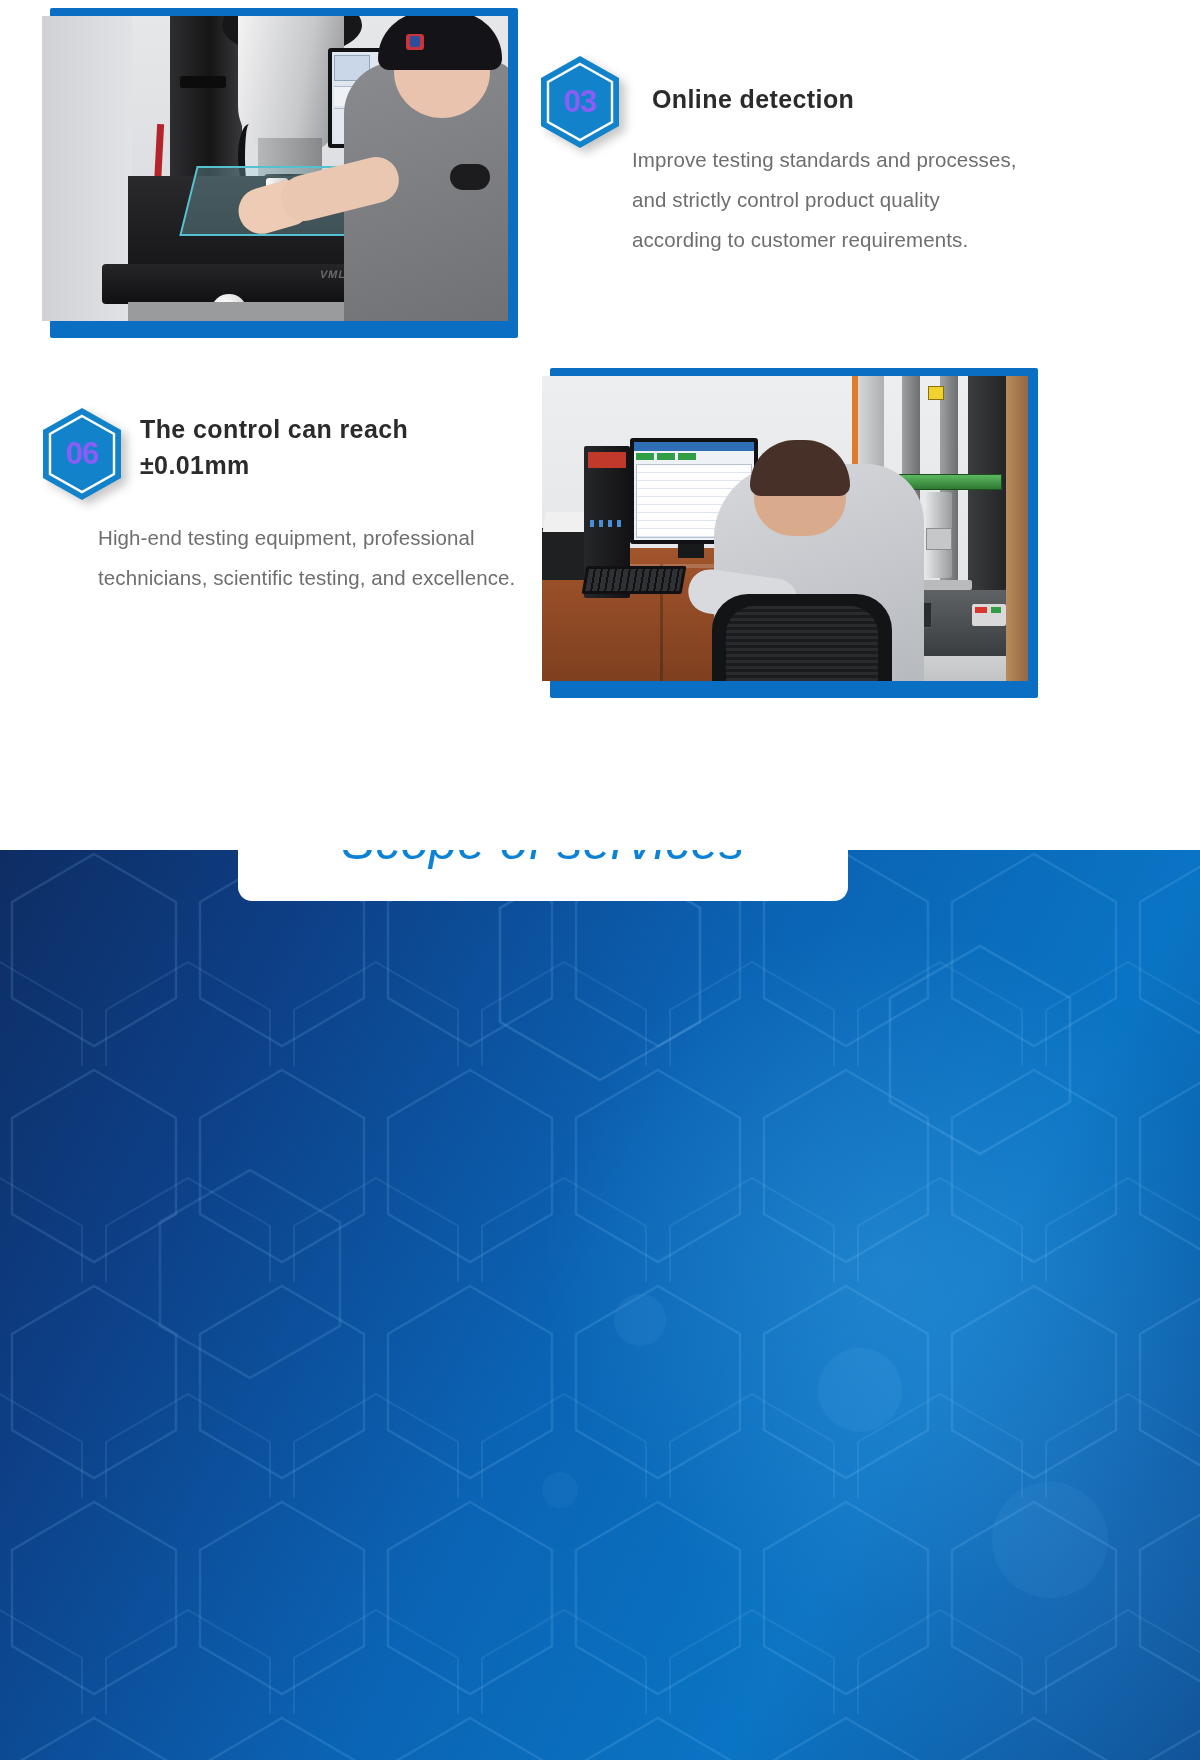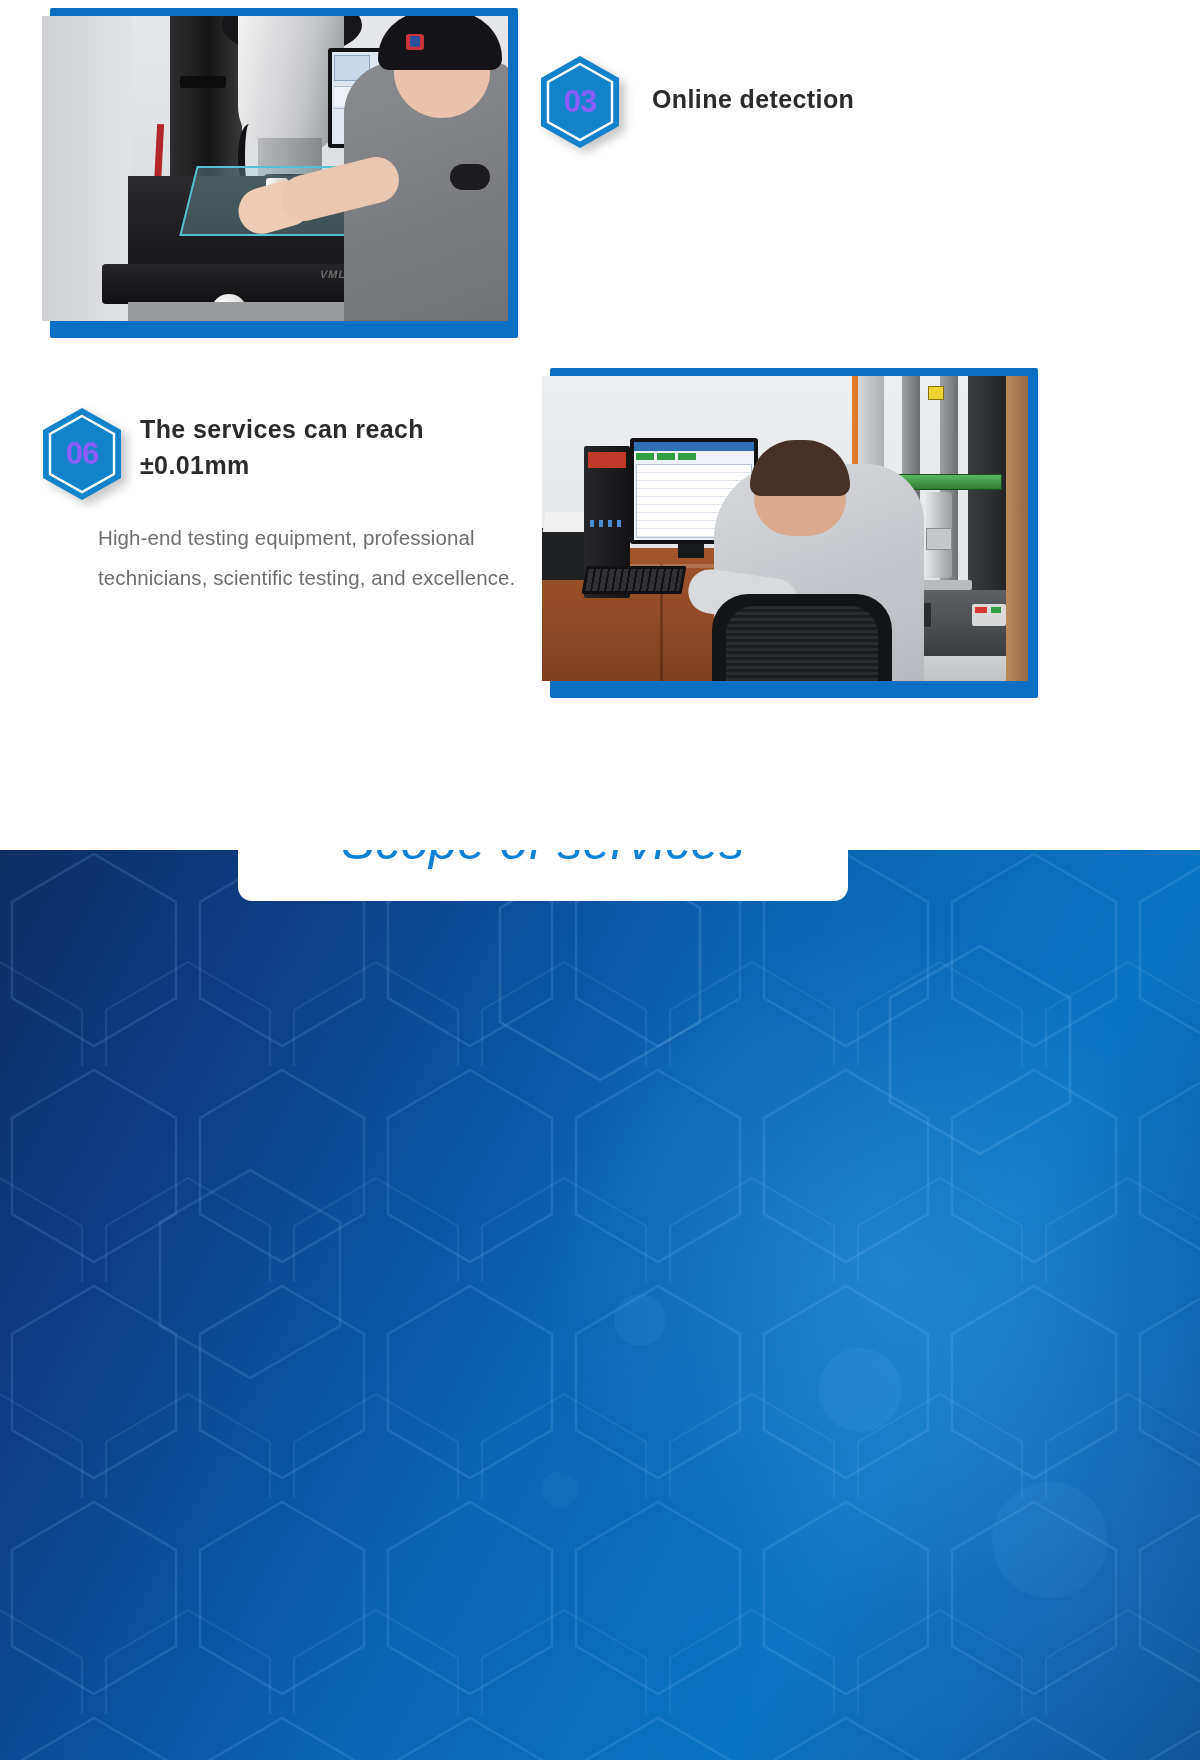--- a/index.html
+++ b/index.html
@@ -247,29 +247,30 @@
     </div>
 
     <div class="badge" style="left:538px; top:54px;">
       <svg viewBox="0 0 84 96">
         <polygon points="42,2 81,24 81,72 42,94 3,72 3,24" fill="#1283cb"></polygon>
         <polygon points="42,10 74,28 74,68 42,86 10,68 10,28" fill="none" stroke="#ffffff" stroke-width="2.4"></polygon>
       </svg>
       <span class="num">03</span>
     </div>
     <div class="feature-title" style="left:652px; top:82px; width:480px;">Online detection</div>
+    <div class="feature-body" style="left:632px; top:140px; width:392px;">Improve testing standards and processes, and strictly control product quality according to customer requirements.</div>
 
     <div class="badge" style="left:40px; top:406px;">
       <svg viewBox="0 0 84 96">
         <polygon points="42,2 81,24 81,72 42,94 3,72 3,24" fill="#1283cb"></polygon>
         <polygon points="42,10 74,28 74,68 42,86 10,68 10,28" fill="none" stroke="#ffffff" stroke-width="2.4"></polygon>
       </svg>
       <span class="num">06</span>
     </div>
-    <div class="feature-title" style="left:140px; top:412px; width:360px;">The services can reach ±0.01mm</div>
+    <div class="feature-title" style="left:140px; top:412px; width:360px;">The control can reach ±0.01mm</div>
     <div class="feature-body" style="left:98px; top:518px; width:424px;">High-end testing equipment, professional technicians, scientific testing, and excellence.</div>
 
     <div class="photo-frame" id="photo2-frame">
       <div class="accent"></div>
       <div class="photo">
         <div class="scene">
           <div class="sc2-wall"></div>
           <div class="sc2-skirt"></div>
           <div class="sc2-floor"></div>
           <div class="sc2-desk"></div>

